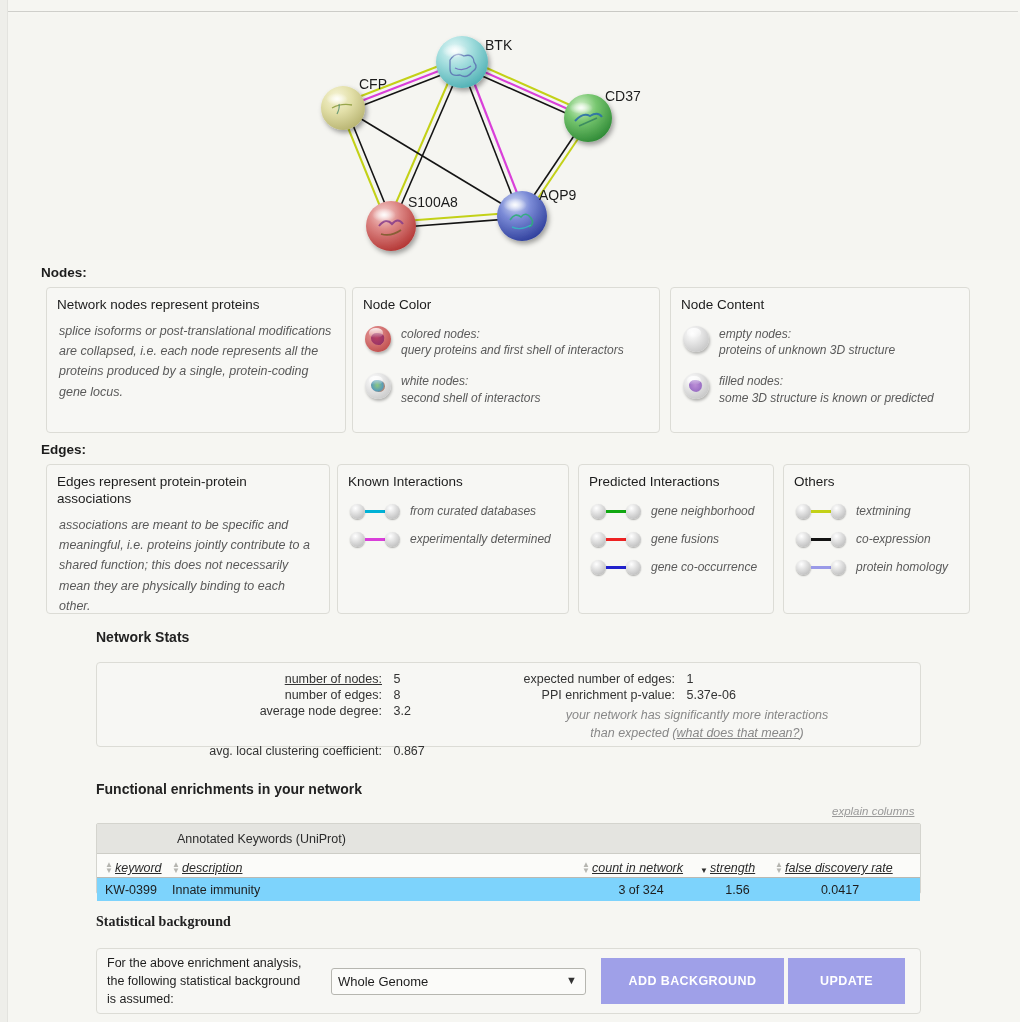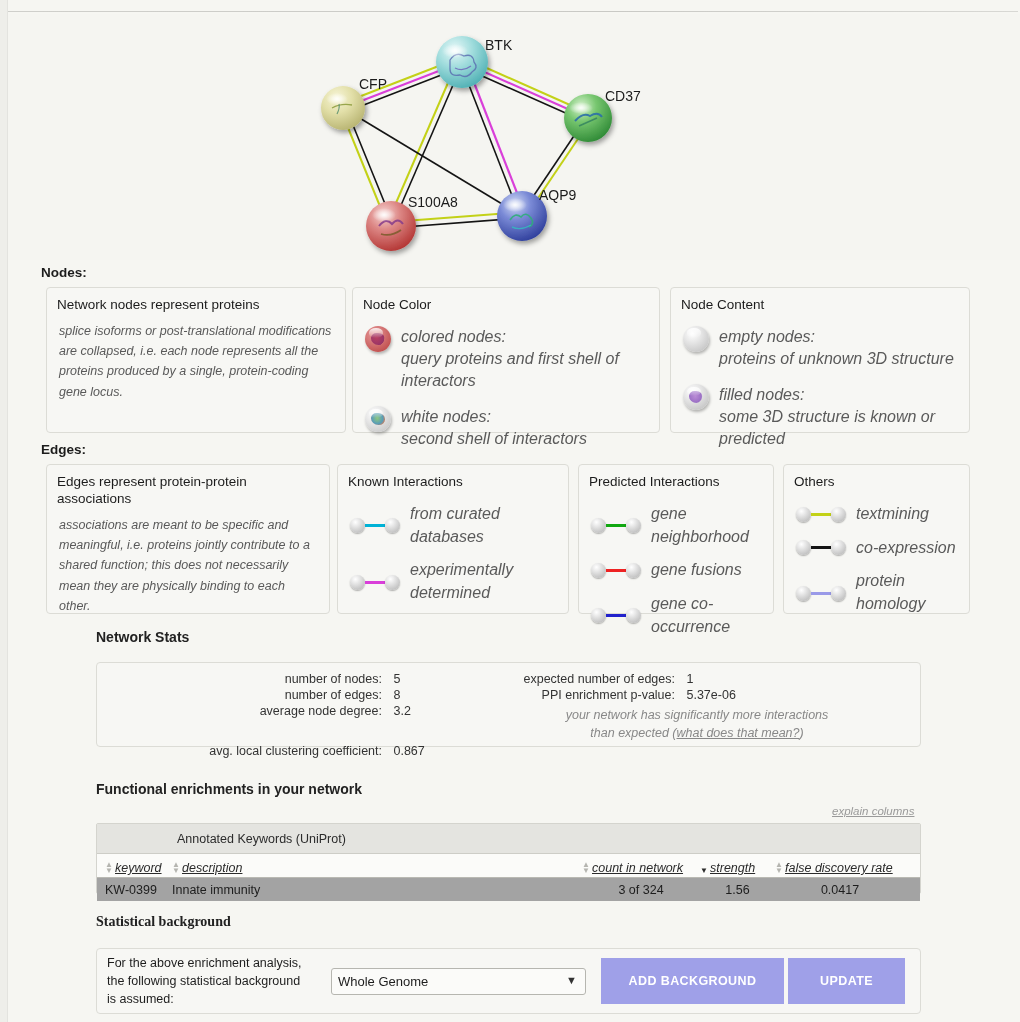--- a/index.html
+++ b/index.html
@@ -80,21 +80,21 @@
   }
 
   
   .legend-row {
     display: flex;
     align-items: center;
     padding: 2px 10px 2px 12px;
     gap: 10px;
   }
   .legend-text {
-    font-size: 16px;
+    font-size: 12px;
     font-style: italic;
     color: #5a5a5a;
     line-height: 1.42;
   }
   .legend-text.two { line-height: 1.38; }
 
   
   .mini-node {
     width: 26px; height: 26px; border-radius: 50%;
     flex: 0 0 26px;
@@ -174,21 +174,21 @@
     text-decoration: underline; white-space:nowrap;
     padding-bottom:2px;
     position:relative;
   }
   .sort-arrows {
     display:inline-block; width:8px; position:relative; top:-1px;
     color:#b5b5b0; font-size:8px; line-height:6px; margin-right:2px;
     vertical-align: middle;
   }
   .sort-arrows.active { color:#444; }
-  .enr-row { display:flex; height:23px; align-items:center; background:#a3a3a3; }
+  .enr-row { display:flex; height:23px; align-items:center; background:#7dd3fc; }
   .enr-row .cell { font-size:12.5px; color:#1d1d1d; white-space:nowrap; }
 
   
   .bg-box {
     position:absolute;
     background:#f7f7f4;
     border:1px solid #dcdcd6;
     border-radius:4px;
     display:flex; align-items:center;
   }
@@ -465,21 +465,21 @@
       </span>
       <span class="legend-text">protein homology</span>
     </div>
   </div>
 
   <div class="sub-heading" style="left:96px; top:629px;">Network Stats</div>
 
   <div class="stats-box" style="left:96px; top:662px; width:825px; height:85px;">
     <div style="position:absolute; left:0; top:9px; width:400px;">
       <div class="stat-line" style="margin-bottom:2px;">
-        <span class="stat-label" style="width:285px;">number of nodes:</span>
+        <span class="stat-label" style="width:285px;text-decoration:underline;">number of nodes:</span>
         <span class="stat-val" style="width:60px; padding-left:8px;">5</span>
       </div>
       <div class="stat-line" style="margin-bottom:2px;">
         <span class="stat-label" style="width:285px;">number of edges:</span>
         <span class="stat-val" style="width:60px; padding-left:8px;">8</span>
       </div>
       <div class="stat-line" style="margin-bottom:6px;">
         <span class="stat-label" style="width:285px;">average node degree:</span>
         <span class="stat-val" style="width:60px; padding-left:8px;">3.2</span>
       </div>

